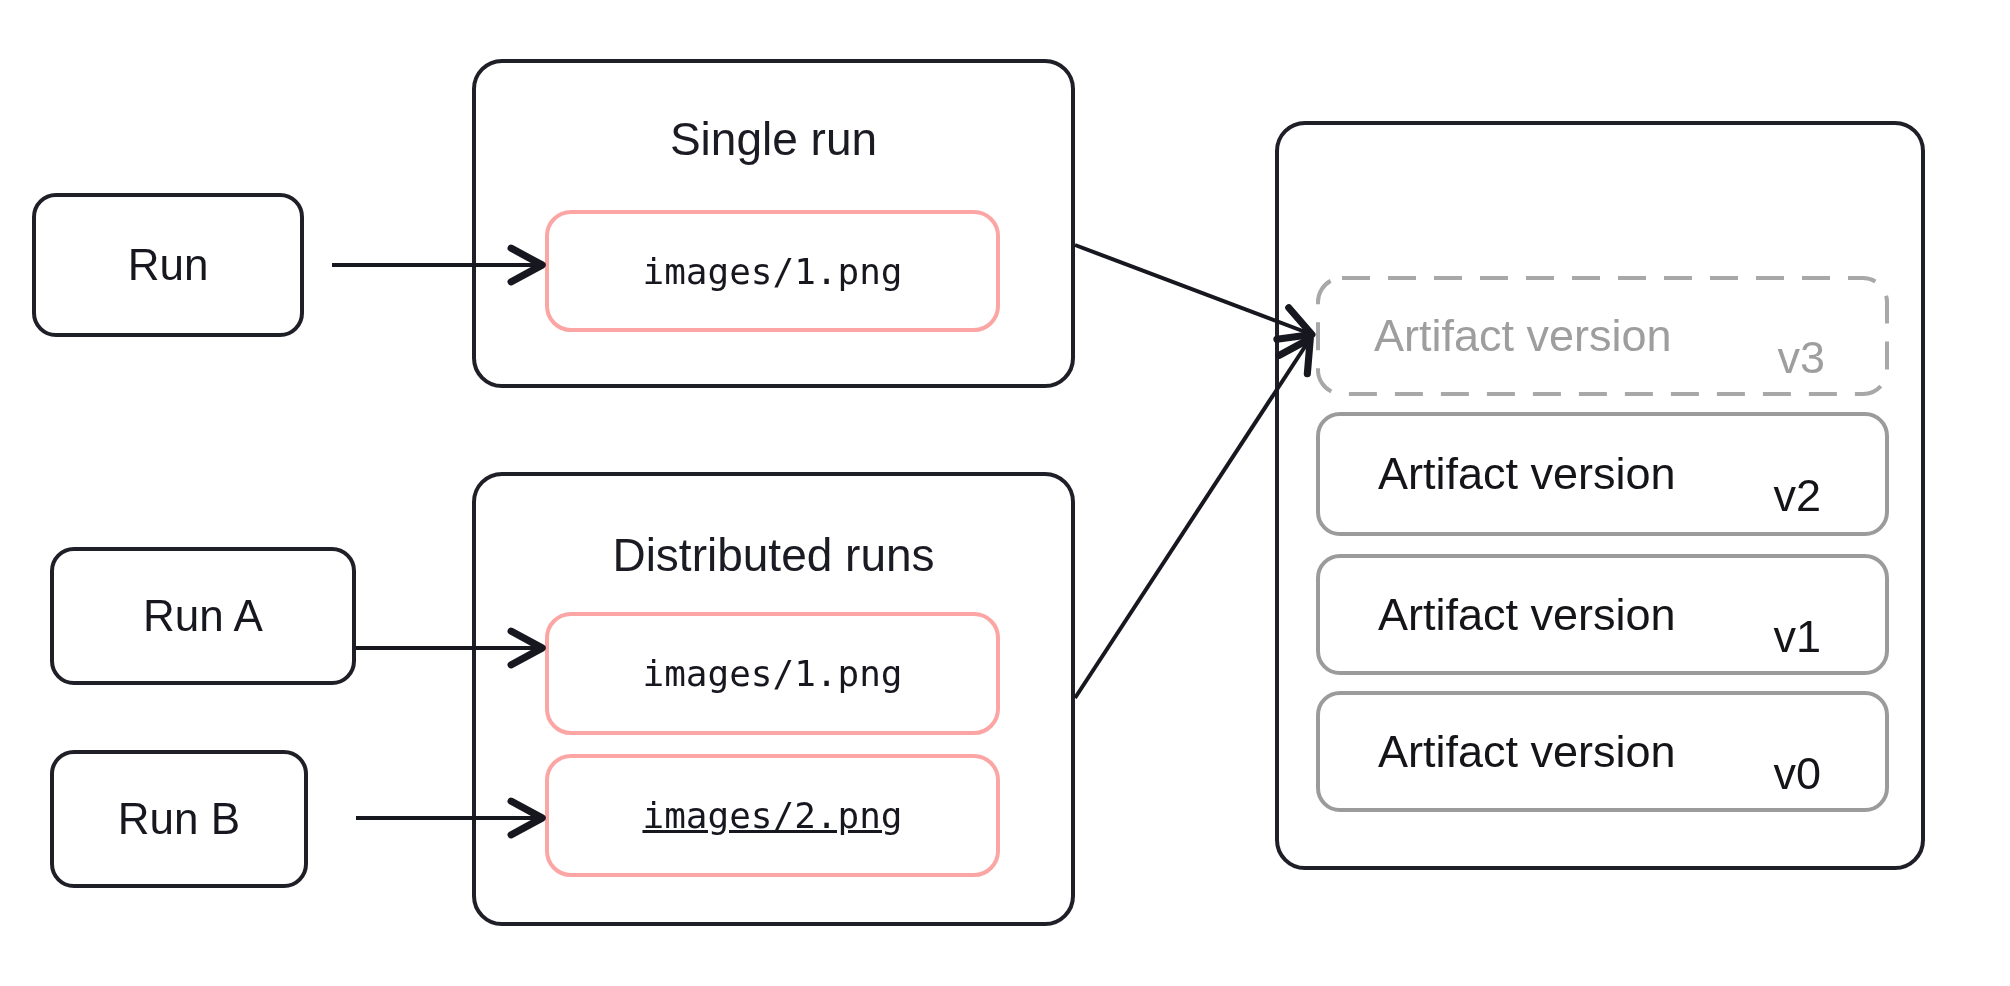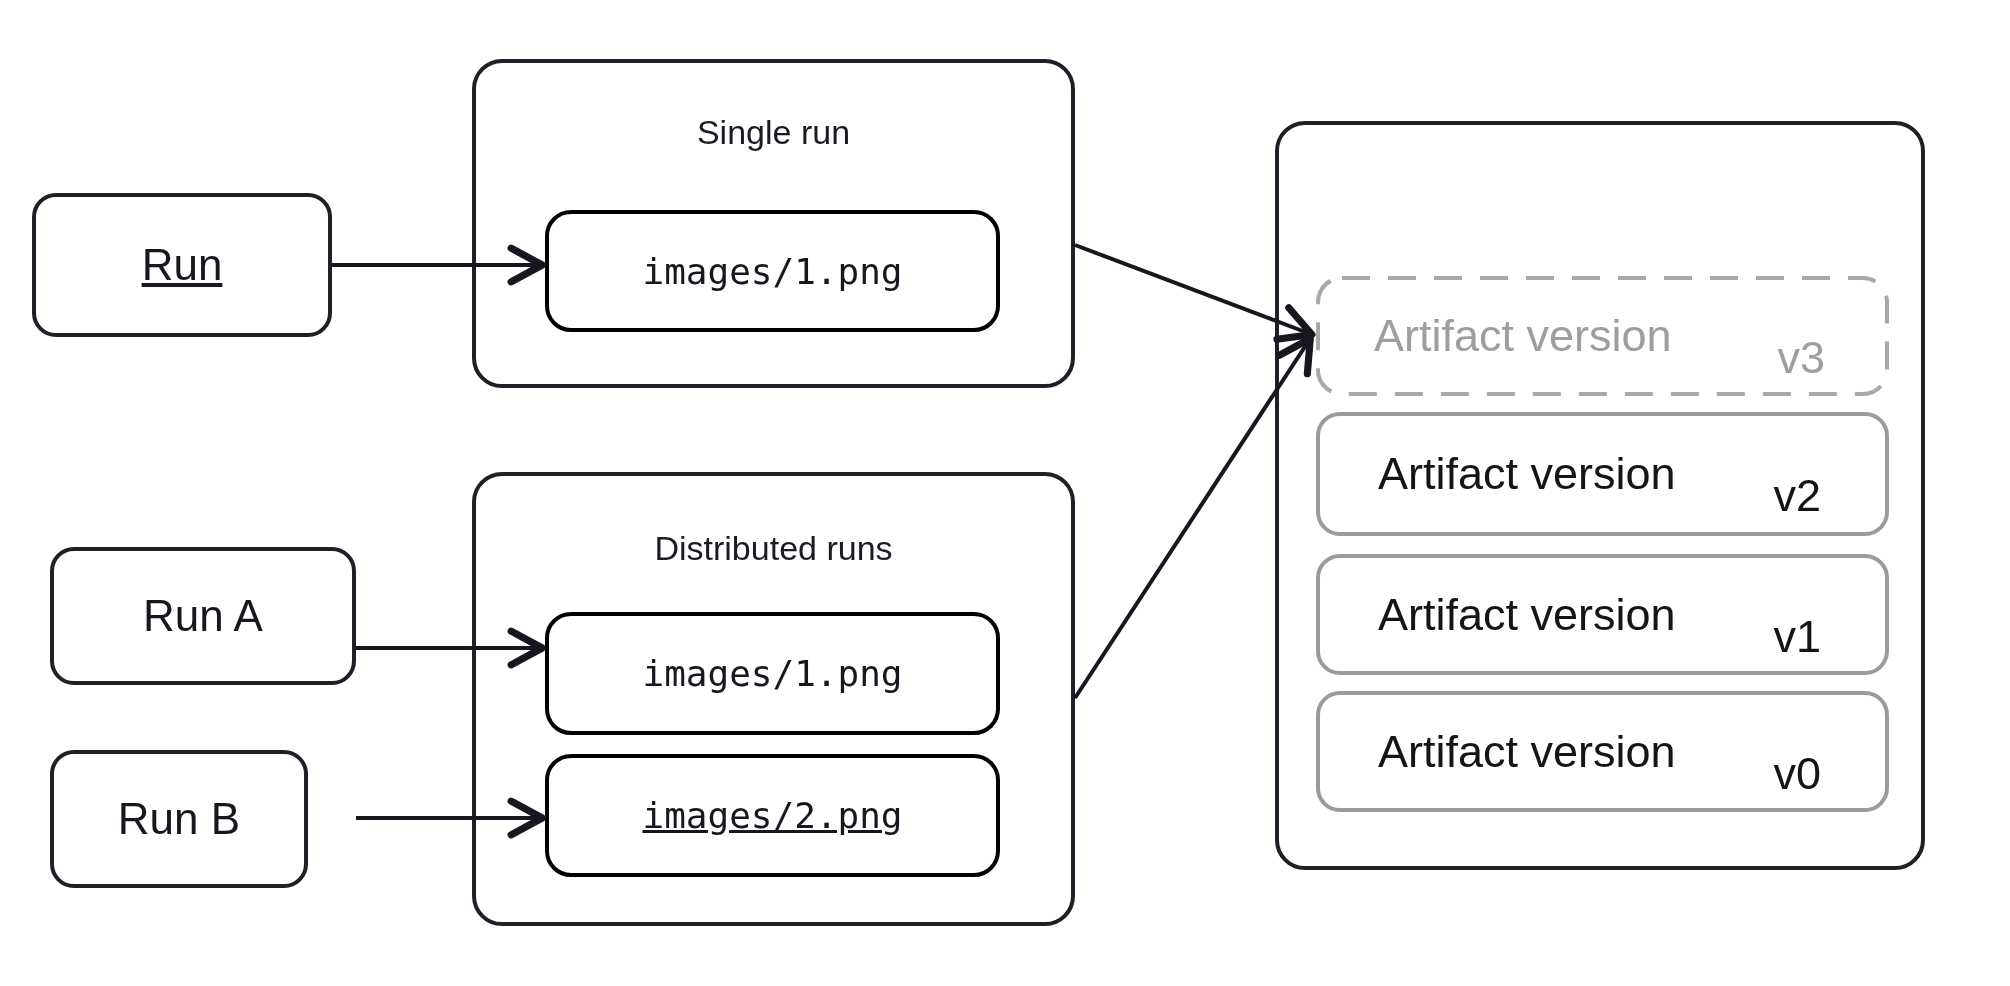--- a/index.html
+++ b/index.html
@@ -31,28 +31,28 @@
   }
 
   
   .panel {
     border: 4px solid #1f1f28;
     border-radius: 30px;
     background: #ffffff;
   }
   .panel-title {
     text-align: center;
-    font-size: 34px;
+    font-size: 46px;
     color: #1b1b24;
     line-height: 1.2;
   }
 
   
   .chip {
-    border: 4px solid #000000;
+    border: 4px solid #fca5a5;
     border-radius: 26px;
     background: #ffffff;
     display: flex;
     align-items: center;
     justify-content: center;
     font-family: "DejaVu Sans Mono", "Liberation Mono", monospace;
     font-size: 36px;
     color: #17171f;
   }
 
@@ -89,21 +89,21 @@
     width: 2010px;
     height: 986px;
     pointer-events: none;
   }
 </style>
 </head>
 <body>
 
 <div id="canvas">
 
-  <div class="abs node" style="left:32px; top:193px; width:300px; height:144px;text-decoration:underline;">
+  <div class="abs node" style="left:32px; top:193px; width:272px; height:144px;">
     <span>Run</span>
   </div>
 
   <div class="abs node" style="left:50px; top:547px; width:306px; height:138px;">
     <span>Run A</span>
   </div>
 
   <div class="abs node" style="left:50px; top:750px; width:258px; height:138px;">
     <span>Run B</span>
   </div>

